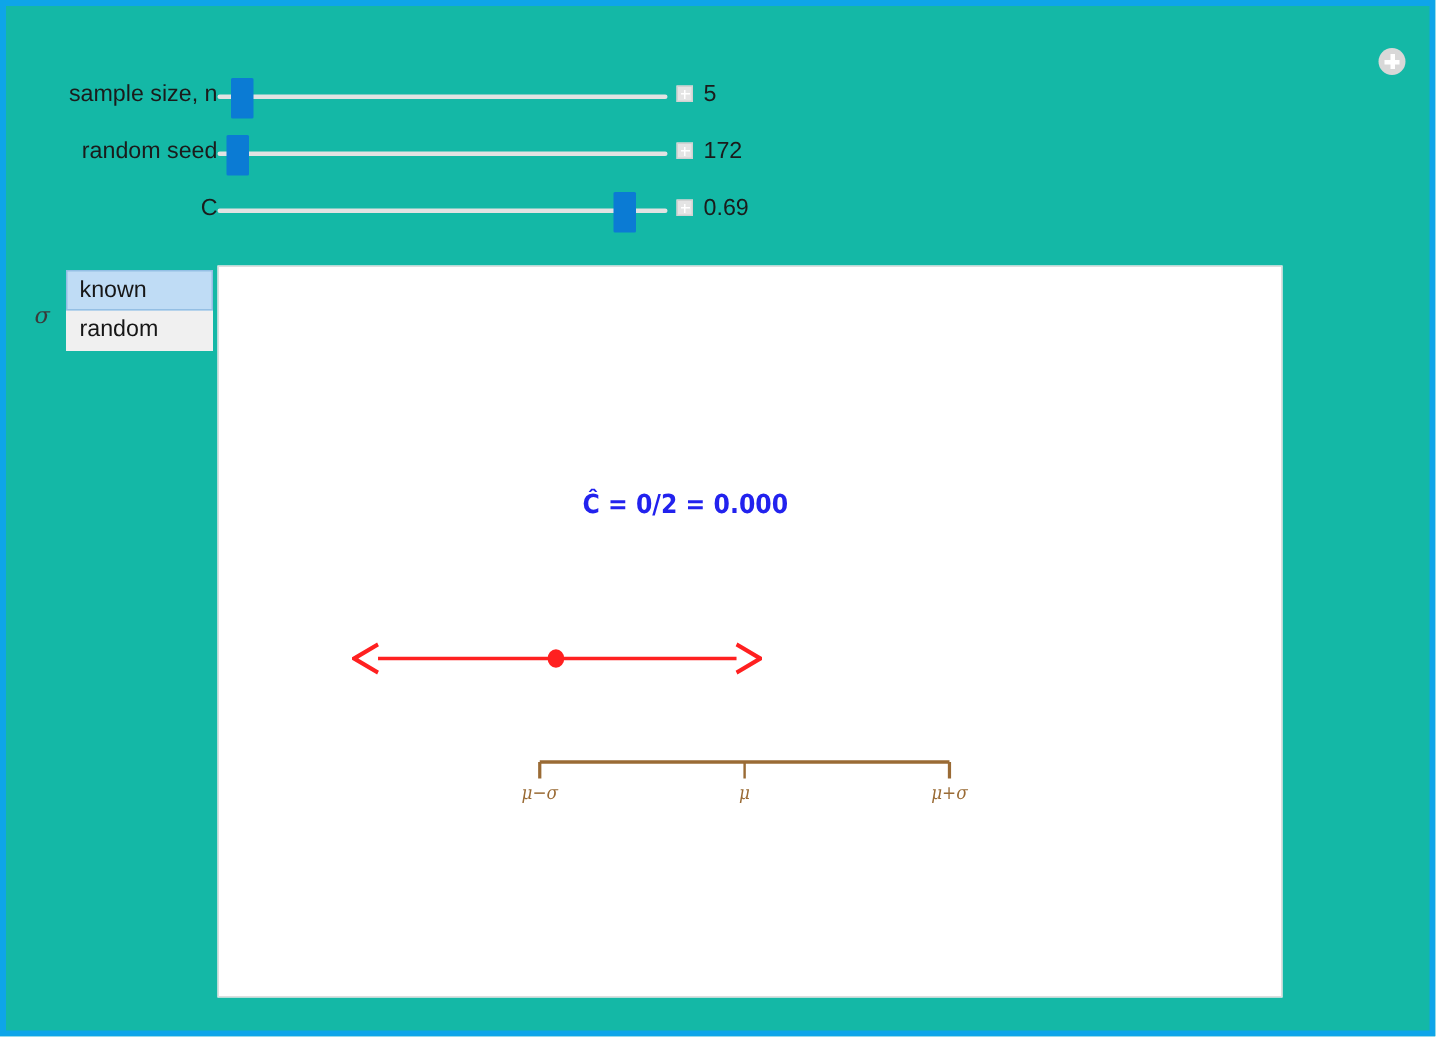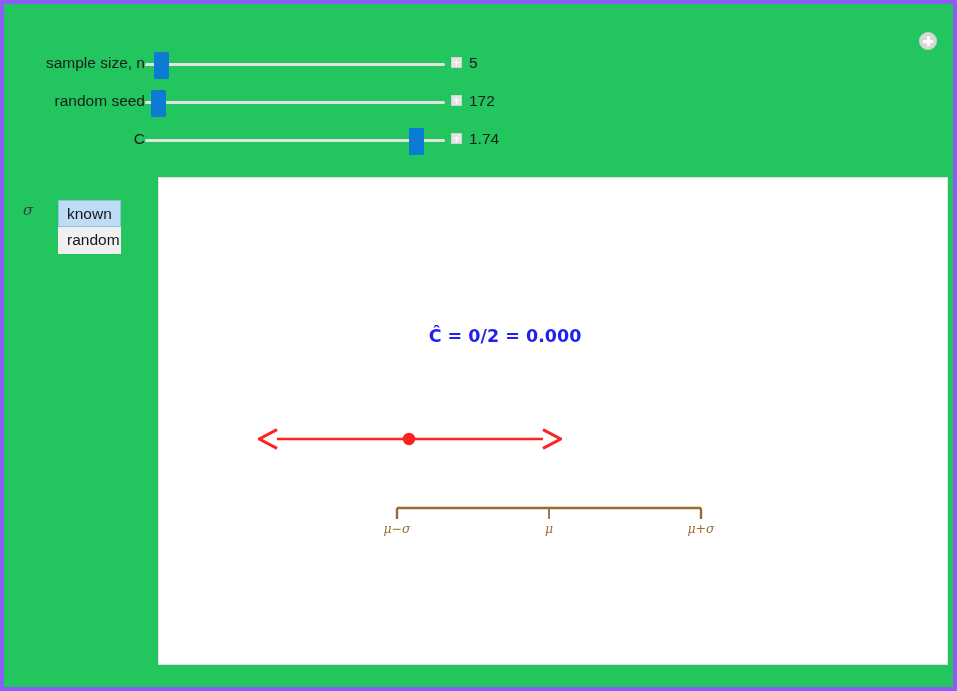--- a/index.html
+++ b/index.html
@@ -8,22 +8,22 @@
     background: #ffffff;
   }
   body {
     font-family: "Liberation Sans", sans-serif;
   }
   #app {
     position: relative;
     width: 957px;
     height: 691px;
     box-sizing: border-box;
-    border: 4px solid #8b5cf6;
-    background: #22c55e;
+    border: 4px solid #0ea5e9;
+    background: #14b8a6;
     overflow: hidden;
   }
 
   
   .plus-circle {
     position: absolute;
     top: 28px;
     left: 915px;
     width: 18px;
     height: 18px;
@@ -125,47 +125,46 @@
     position: absolute;
     left: 19px;
     top: 21px;
     font-family: "DejaVu Serif", serif;
     font-style: italic;
     font-size: 15px;
     color: #3a3a3a;
   }
   .setter-bar {
     position: absolute;
-    left: 54px;
+    left: 40px;
     top: 0;
-    width: 63px;
+    width: 98px;
     background: #f0f0f0;
-    margin-top: 20px;
   }
   .setter-item {
     font-size: 15.5px;
     color: #171717;
     padding: 3px 0 4px 9px;
     box-sizing: border-box;
     height: 27px;
     line-height: 20px;
     white-space: nowrap;
   }
   .setter-item.selected {
     background: #bfdcf5;
     border: 1px solid #94bfe4;
     padding-left: 8px;
   }
 
   
   .panel {
     position: absolute;
-    left: 154px;
+    left: 141px;
     top: 173px;
-    width: 790px;
+    width: 710px;
     height: 488px;
     background: #ffffff;
     border: 1px solid #dedede;
     box-sizing: border-box;
   }
   .panel-svg {
     display: block;
     width: 100%;
     height: 100%;
   }
@@ -211,21 +210,21 @@
       <div class="ctrl-value">172</div>
     </div>
 
     <div class="ctrl-row">
       <div class="ctrl-label">C</div>
       <div class="slider">
         <div class="track"></div>
         <div class="handle" style="left:88.0%"></div>
       </div>
       <div class="step-icon"></div>
-      <div class="ctrl-value">1.74</div>
+      <div class="ctrl-value">0.69</div>
     </div>
 
   </div>
 
   <div class="sigma-block">
     <div class="sigma-label">σ</div>
     <div class="setter-bar">
       <div class="setter-item selected">known</div>
       <div class="setter-item">random</div>
     </div>

